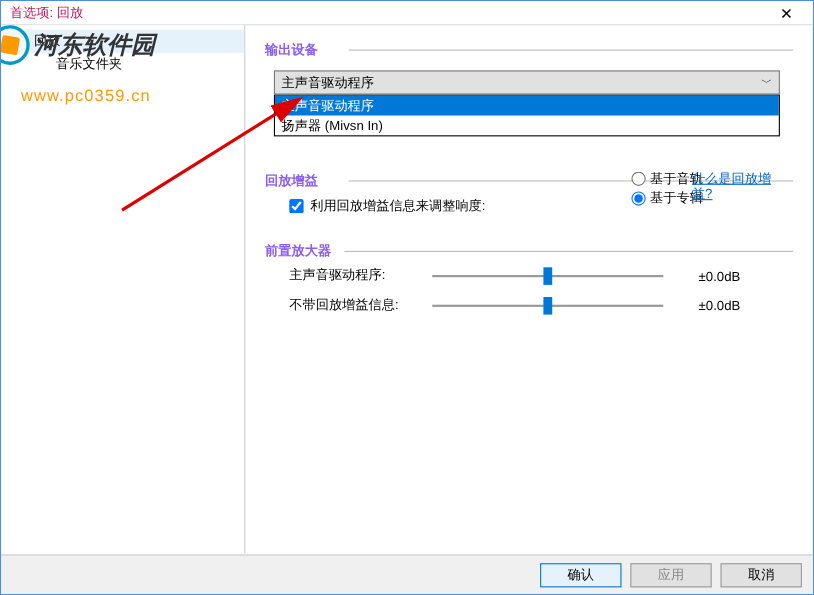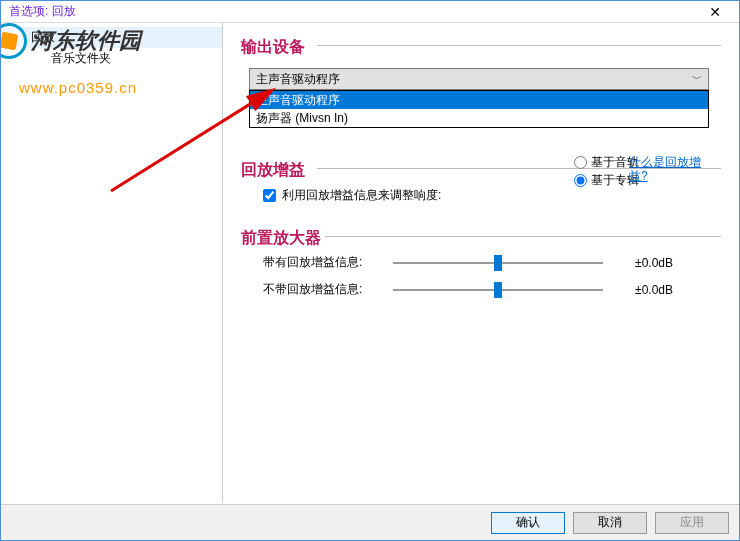--- a/index.html
+++ b/index.html
@@ -1,27 +1,27 @@
 <!DOCTYPE html>
 <html><head>
 <meta charset="utf-8">
 <style>
 * { box-sizing: border-box; margin: 0; padding: 0; }
 body { font-family: "Microsoft YaHei", sans-serif; font-size: 12px; background: #fff; width: 740px; height: 541px; overflow: hidden; border: 1px solid #4a90d9; position: relative; }
 .titlebar { height: 22px; background: #fff; display: flex; align-items: center; justify-content: space-between; padding: 0 4px 0 8px; border-bottom: 1px solid #ddd; }
-.titlebar-text { font-size: 12px; color: #6d28d9; }
+.titlebar-text { font-size: 12px; color: #be185d; }
 .close-btn { width: 40px; height: 20px; display: flex; align-items: center; justify-content: center; cursor: pointer; font-size: 14px; }
 .content { display: flex; height: 480px; }
 .sidebar { width: 222px; background: #fff; border-right: 1px solid #ccc; padding: 4px 0; }
 .tree-item { padding: 2px 10px 2px 30px; cursor: pointer; }
 .tree-item.selected { background: #e5f1fb; }
 .tree-item.child { padding-left: 50px; }
 .main { flex: 1; padding: 14px 18px 10px 14px; position: relative; }
 .fieldset { border: none; margin-bottom: 12px; position: relative; }
-.legend { font-weight: bold; font-size: 16px; color: #be185d; background: #fff; padding: 0 4px; position: relative; z-index: 1; }
+.legend { font-weight: bold; font-size: 12px; color: #8b5cf6; background: #fff; padding: 0 4px; position: relative; z-index: 1; }
 .legend-line { position: absolute; top: 8px; left: 80px; right: 0; height: 1px; background: #bbb; }
 .dropdown { margin: 10px 12px 0 12px; position: relative; }
 .dropdown-select { width: 100%; height: 22px; border: 1px solid #7a7a7a; background: #e1e1e1; padding: 2px 6px; display: flex; align-items: center; justify-content: space-between; }
 .dropdown-options { position: absolute; top: 22px; left: 0; right: 0; border: 1px solid #000; background: #fff; z-index: 10; }
 .dropdown-option { padding: 2px 6px; height: 18px; display: flex; align-items: center; }
 .dropdown-option.highlighted { background: #0078d7; color: #fff; }
 .chevron { font-size: 10px; color: #333; }
 .gain-section { margin-top: 70px; }
 .checkbox-row { display: flex; align-items: center; padding: 6px 0 6px 26px; }
 .checkbox-row input { margin-right: 6px; }
@@ -107,41 +107,41 @@
         <span>基于专辑</span>
       </div>
     </div>
 
     <a class="help-link">什么是回放增益?</a>
 
     <div class="fieldset preamp-section">
       <div class="legend-line"></div>
       <span class="legend">前置放大器</span>
       <div class="slider-row">
-        <span class="slider-label">带有回放增益信息:</span>
+        <span class="slider-label">主声音驱动程序:</span>
         <div class="slider-track">
           <div class="slider-thumb"></div>
         </div>
         <span class="slider-value">±0.0dB</span>
       </div>
       <div class="slider-row">
         <span class="slider-label">不带回放增益信息:</span>
         <div class="slider-track">
           <div class="slider-thumb"></div>
         </div>
         <span class="slider-value">±0.0dB</span>
       </div>
     </div>
   </div>
 </div>
 
 <div class="button-bar">
   <button class="btn primary">确认</button>
+  <button class="btn" disabled="">应用</button>
   <button class="btn">取消</button>
-  <button class="btn" disabled="">应用</button>
 </div>
 
 <div class="watermark">
   <div class="wm-logo">
     <div class="wm-circle">
         <div class="wm-inner"></div>
       </div>
     <span class="wm-text">河东软件园</span>
   </div>
   <div class="wm-url">www.pc0359.cn</div>

